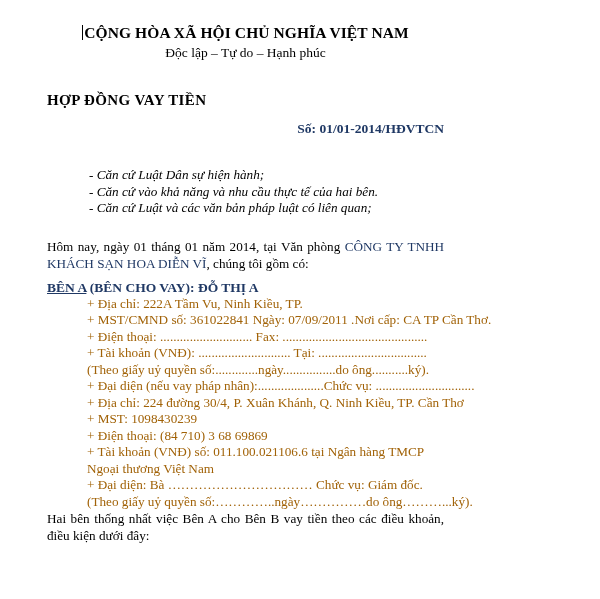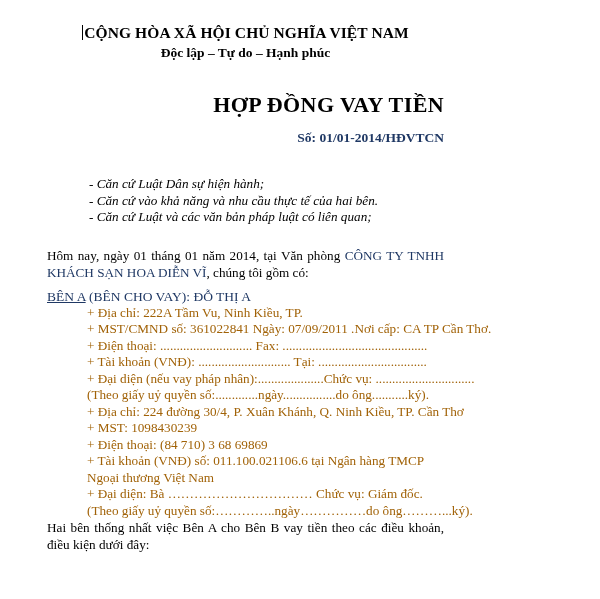--- a/index.html
+++ b/index.html
@@ -40,31 +40,31 @@
   }
   .caret {
     display: inline-block;
     width: 1px;
     height: 15px;
     background: #000;
     vertical-align: -2px;
     margin-right: 1px;
   }
   .natl-line2 {
-    font-weight: bold;
+    font-weight: normal;
     font-size: 13.5px;
     color: #000000;
     margin-top: 3px;
   }
 
   
   .doc-title {
-    text-align: right;
+    text-align: left;
     font-weight: bold;
-    font-size: 22px;
+    font-size: 15px;
     color: #000000;
     margin-top: 31px;
     letter-spacing: .4px;
   }
   .doc-number {
     text-align: right;
     font-weight: bold;
     font-size: 13.5px;
     color: #1F3864;
     margin-top: 12px;
@@ -85,21 +85,21 @@
   .para {
     font-size: 13.2px;
     line-height: 17px;
     color: #000000;
     margin-top: 21px;
     text-align: justify;
   }
   .blue { color: #1F3864; }
 
   .party-head {
-    font-weight: normal;
+    font-weight: bold;
     font-size: 13.5px;
     color: #1F3864;
     margin-top: 7px;
     line-height: 17px;
   }
   .party-head .u { text-decoration: underline; }
 
   .detail {
     font-size: 13.2px;
     line-height: 16.5px;
@@ -137,22 +137,22 @@
   </div>
 
   <div class="para"><span>Hôm nay, ngày  01 tháng 01 năm 2014, tại Văn phòng </span><span class="blue">CÔNG TY TNHH KHÁCH SẠN HOA DIỄN VĨ</span><span>, chúng tôi gồm có:</span></div>
 
   <div class="party-head"><span class="u">BÊN A</span><span> (BÊN CHO VAY): </span><span>ĐỖ THỊ A</span></div>
 
   <div class="detail">+ Địa chỉ:  222A Tầm Vu, Ninh Kiều, TP.</div>
   <div class="detail">+ MST/CMND số: 361022841 Ngày: 07/09/2011 .Nơi cấp: CA TP Cần Thơ.</div>
   <div class="detail">+ Điện thoại: ............................     Fax:  ............................................</div>
   <div class="detail">+ Tài khoản (VNĐ): ............................        Tại:   .................................</div>
+  <div class="detail">(Theo giấy uỷ quyền số:.............ngày................do ông...........ký).</div>
   <div class="detail">+ Đại diện (nếu vay pháp nhân):....................Chức vụ: ..............................</div>
-  <div class="detail">(Theo giấy uỷ quyền số:.............ngày................do ông...........ký).</div>
 
 
   <div class="detail">+ Địa chỉ: 224 đường 30/4, P. Xuân Khánh, Q. Ninh Kiều, TP. Cần Thơ</div>
   <div class="detail">+ MST: 1098430239</div>
   <div class="detail">+ Điện thoại: (84 710) 3 68 69869</div>
   <div class="detail wrap">+ Tài khoản (VNĐ) số: 011.100.021106.6    tại Ngân hàng TMCP Ngoại thương Việt Nam</div>
   <div class="detail">+ Đại diện: Bà ……………………………   Chức vụ: Giám đốc.</div>
   <div class="detail">(Theo giấy uỷ quyền số:…………..ngày……………do ông………...ký).</div>
 
   <div class="closing">Hai bên thống nhất việc Bên A cho Bên B vay tiền theo các điều khoản, điều kiện dưới đây:</div>

